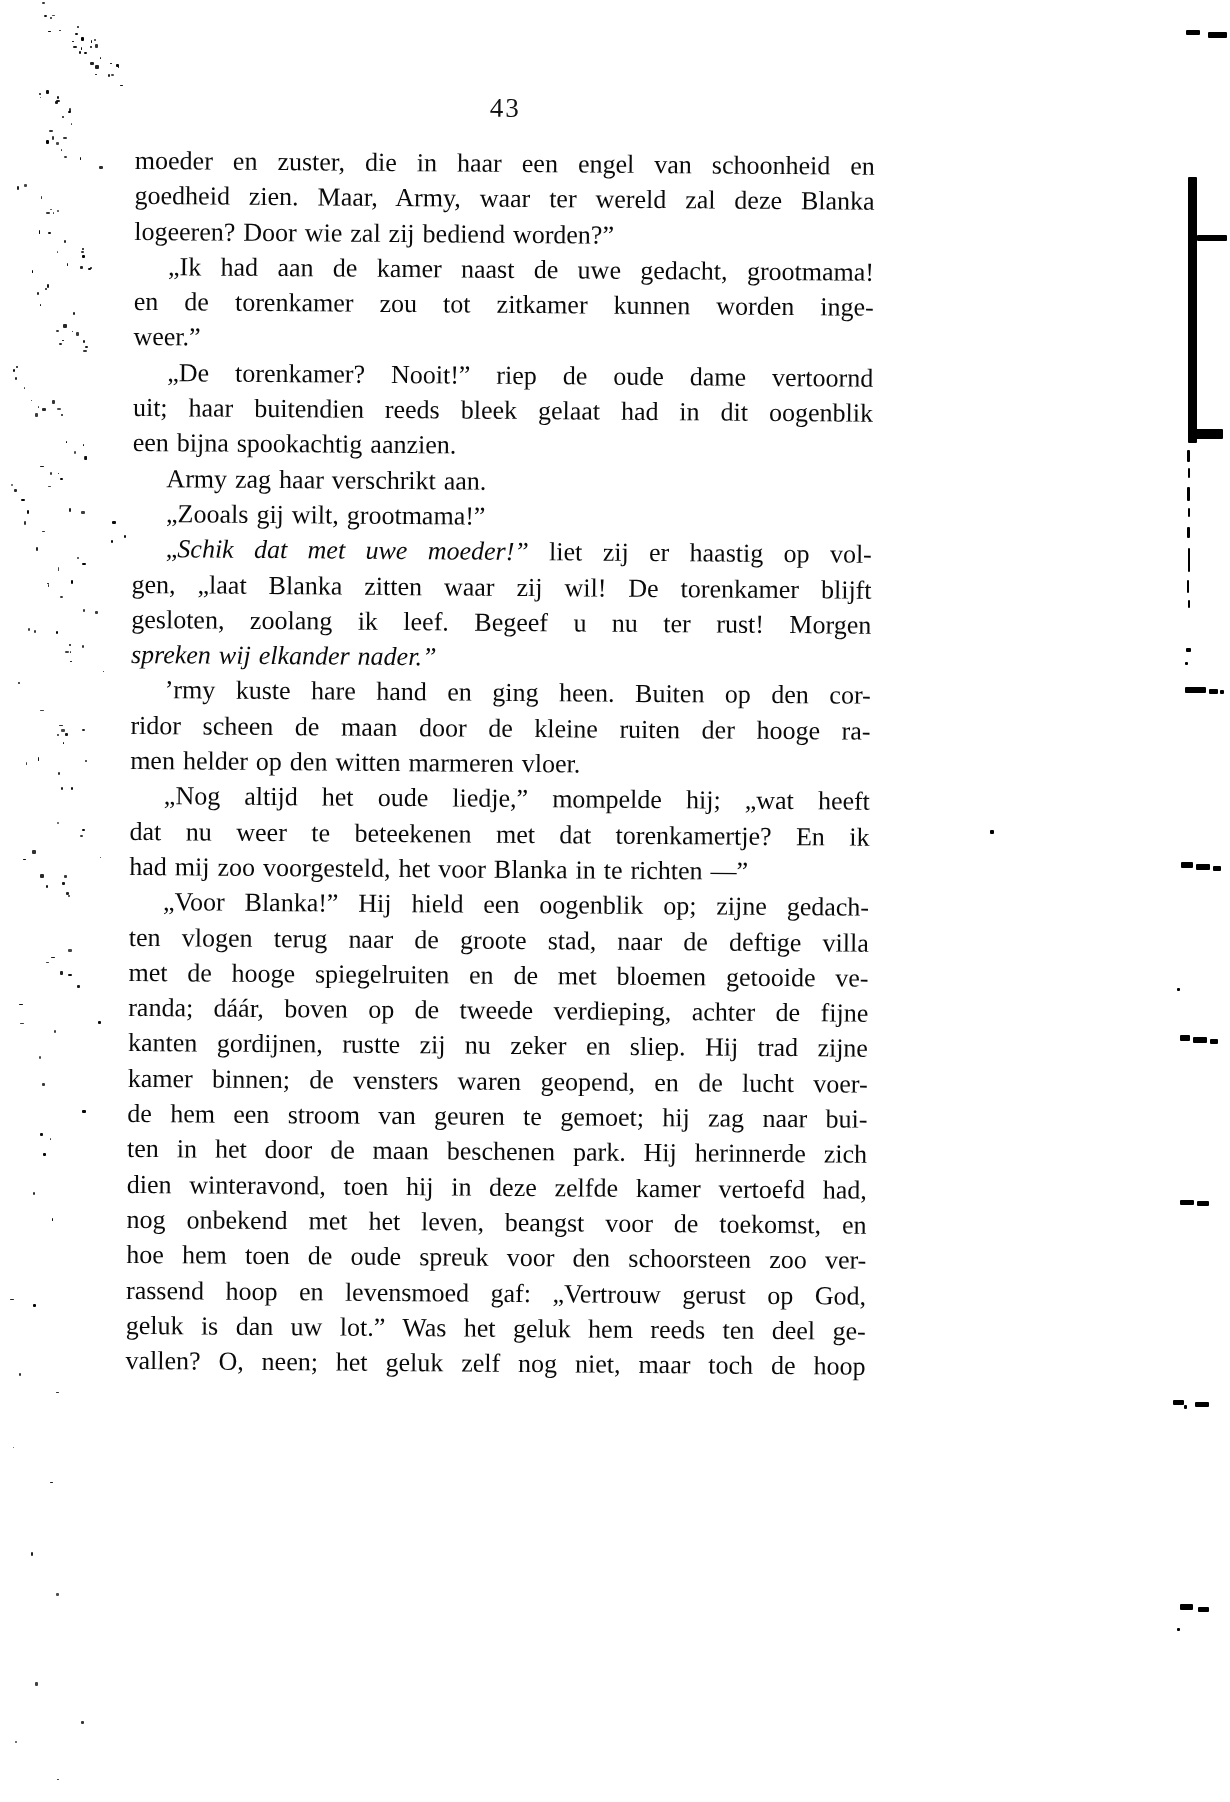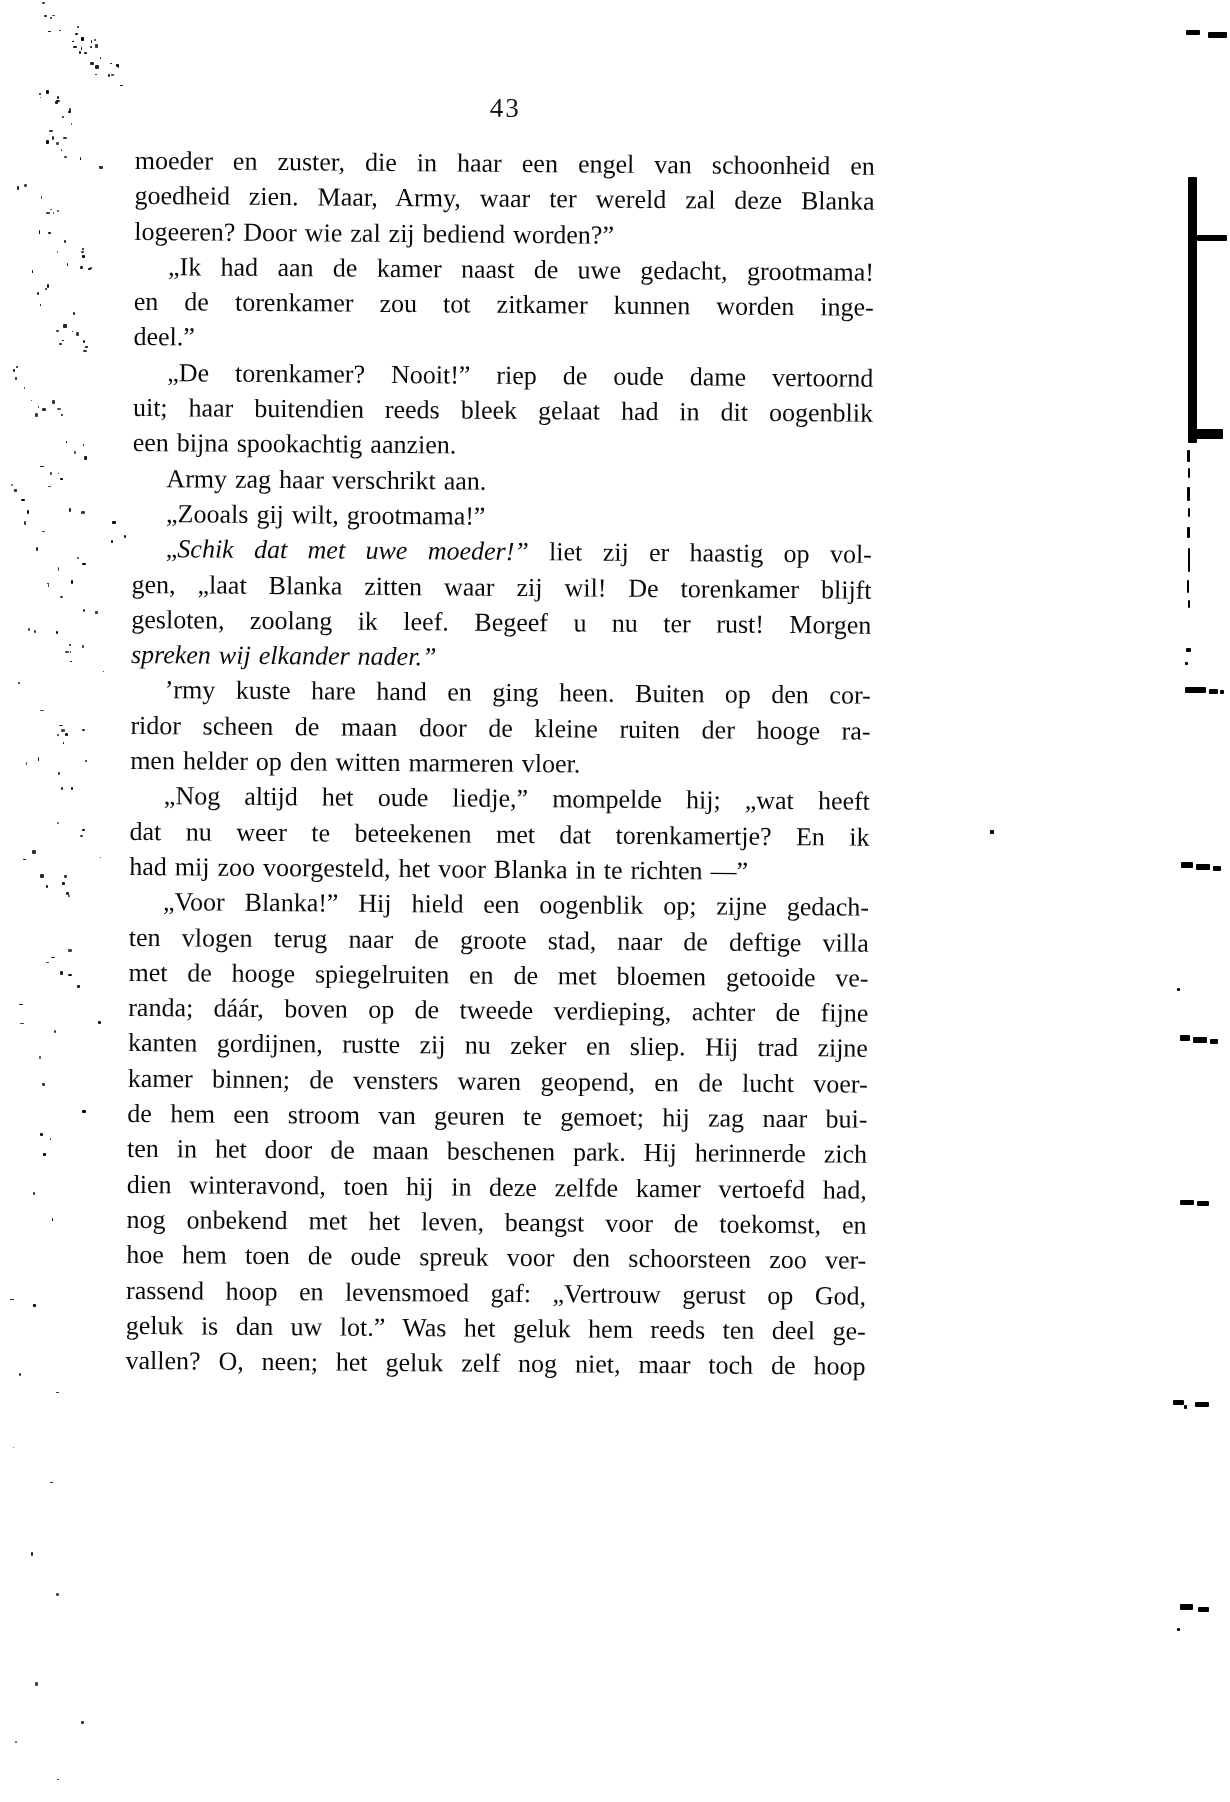--- a/index.html
+++ b/index.html
@@ -40,21 +40,21 @@
 <body>
 
 <div class="content">
   <div class="page-number">43</div>
   <div class="text-block">
       <div class="line j"><span>moeder en zuster, die in haar een engel van schoonheid en</span></div>
       <div class="line j"><span>goedheid zien. Maar, Army, waar ter wereld zal deze Blanka</span></div>
       <div class="line"><span>logeeren? Door wie zal zij bediend worden?”</span></div>
       <div class="line j ind"><span>„Ik had aan de kamer naast de uwe gedacht, grootmama!</span></div>
       <div class="line j"><span>en de torenkamer zou tot zitkamer kunnen worden inge-</span></div>
-      <div class="line"><span>deel.”</span></div>
+      <div class="line"><span>weer.”</span></div>
       <div class="line j ind"><span>„De torenkamer? Nooit!” riep de oude dame vertoornd</span></div>
       <div class="line j"><span>uit; haar buitendien reeds bleek gelaat had in dit oogenblik</span></div>
       <div class="line"><span>een bijna spookachtig aanzien.</span></div>
       <div class="line ind"><span>Army zag haar verschrikt aan.</span></div>
       <div class="line ind"><span>„Zooals gij wilt, grootmama!”</span></div>
       <div class="line j ind"><span>„</span><span class="it">Schik dat met uwe moeder!”</span><span> liet zij er haastig op vol-</span></div>
       <div class="line j"><span>gen, „laat Blanka zitten waar zij wil! De torenkamer blijft</span></div>
       <div class="line j"><span>gesloten, zoolang ik leef. Begeef u nu ter rust! Morgen</span></div>
       <div class="line"><span class="it">spreken wij elkander nader.”</span></div>
       <div class="line j ind"><span>’rmy kuste hare hand en ging heen. Buiten op den cor-</span></div>

